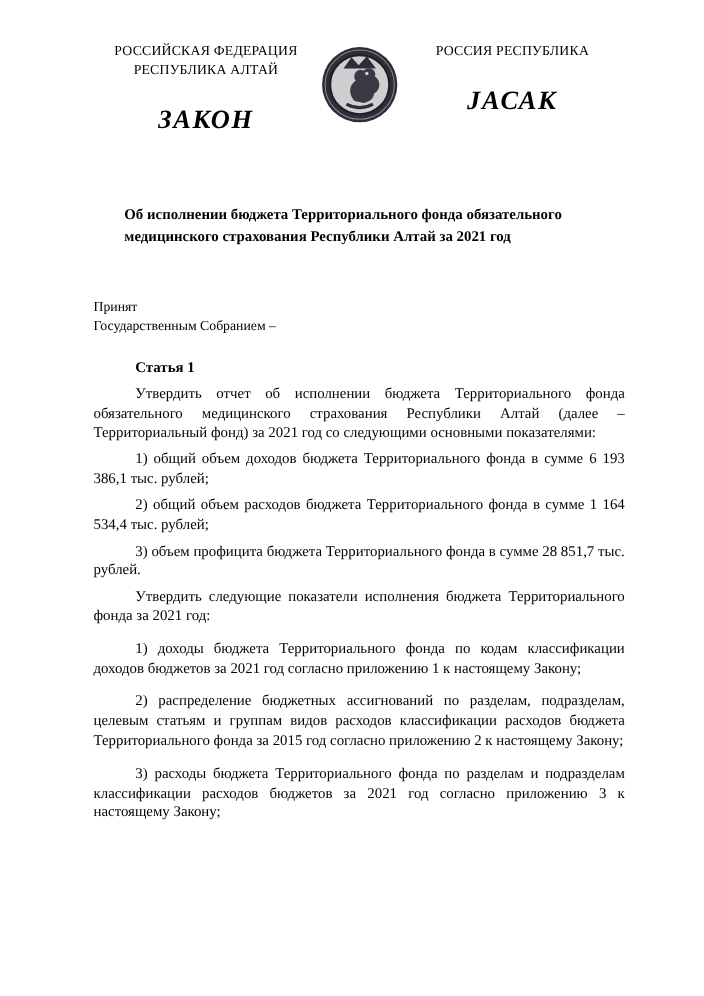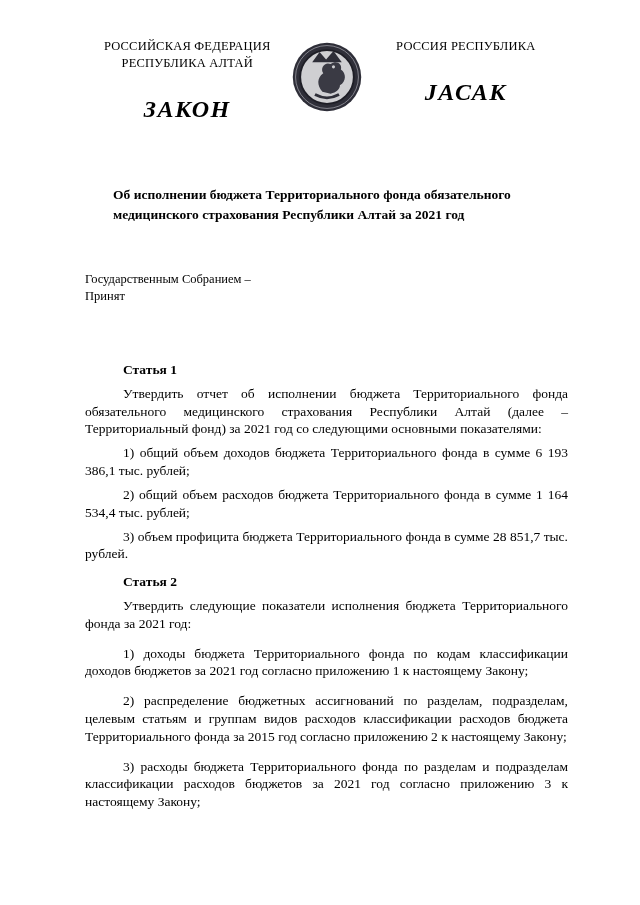--- a/index.html
+++ b/index.html
@@ -58,21 +58,21 @@
   }
   
   .adoption {
     margin-top: 46px;
     font-size: 12.5px;
     line-height: 1.35;
   }
   .adoption div { white-space: nowrap; }
   
   .body-text {
-    margin-top: 56px;
+    margin-top: 20px;
     font-size: 13.5px;
     line-height: 1.32;
   }
   .article-heading {
     font-weight: bold;
     text-indent: 38px;
     margin: 10px 0 6px 0;
     font-size: 13.5px;
   }
   p.para {
@@ -113,32 +113,31 @@
 
     <div class="head-col">
       <div class="head-line">РОССИЯ РЕСПУБЛИКА</div>
       <div class="law-word">JАСАК</div>
     </div>
   </div>
 
   <div class="doc-title">Об исполнении бюджета Территориального фонда обязательного медицинского страхования Республики Алтай за 2021 год</div>
 
   <div class="adoption">
+    <div>Принят</div>
     <div>Государственным Собранием –</div>
-    <div>Принят</div>
   </div>
 
   <div class="body-text">
 
     <div class="article-heading">Статья 1</div>
     <p class="para">Утвердить отчет об исполнении бюджета Территориального фонда обязательного медицинского страхования Республики Алтай (далее – Территориальный фонд) за 2021 год со следующими основными показателями:</p>
     <p class="para">1) общий объем доходов бюджета Территориального фонда в сумме 6 193 386,1 тыс. рублей;</p>
     <p class="para">2) общий объем расходов бюджета Территориального фонда в сумме 1 164 534,4 тыс. рублей;</p>
     <p class="para">3) объем профицита бюджета Территориального фонда в сумме 28 851,7 тыс. рублей.</p>
 
-    <div class="article-heading">Статья 2</div>
     <p class="para">Утвердить следующие показатели исполнения бюджета Территориального фонда за 2021 год:</p>
     <p class="para gap">1) доходы бюджета Территориального фонда по кодам классификации доходов бюджетов за 2021 год согласно приложению 1 к настоящему Закону;</p>
     <p class="para gap">2) распределение бюджетных ассигнований по разделам, подразделам, целевым статьям и группам видов расходов классификации расходов бюджета Территориального фонда за 2015 год согласно приложению 2 к настоящему Закону;</p>
     <p class="para gap">3) расходы бюджета Территориального фонда по разделам и подразделам классификации расходов бюджетов за 2021 год согласно приложению 3 к настоящему Закону;</p>
 
   </div>
 </div>
 
 </body></html>

